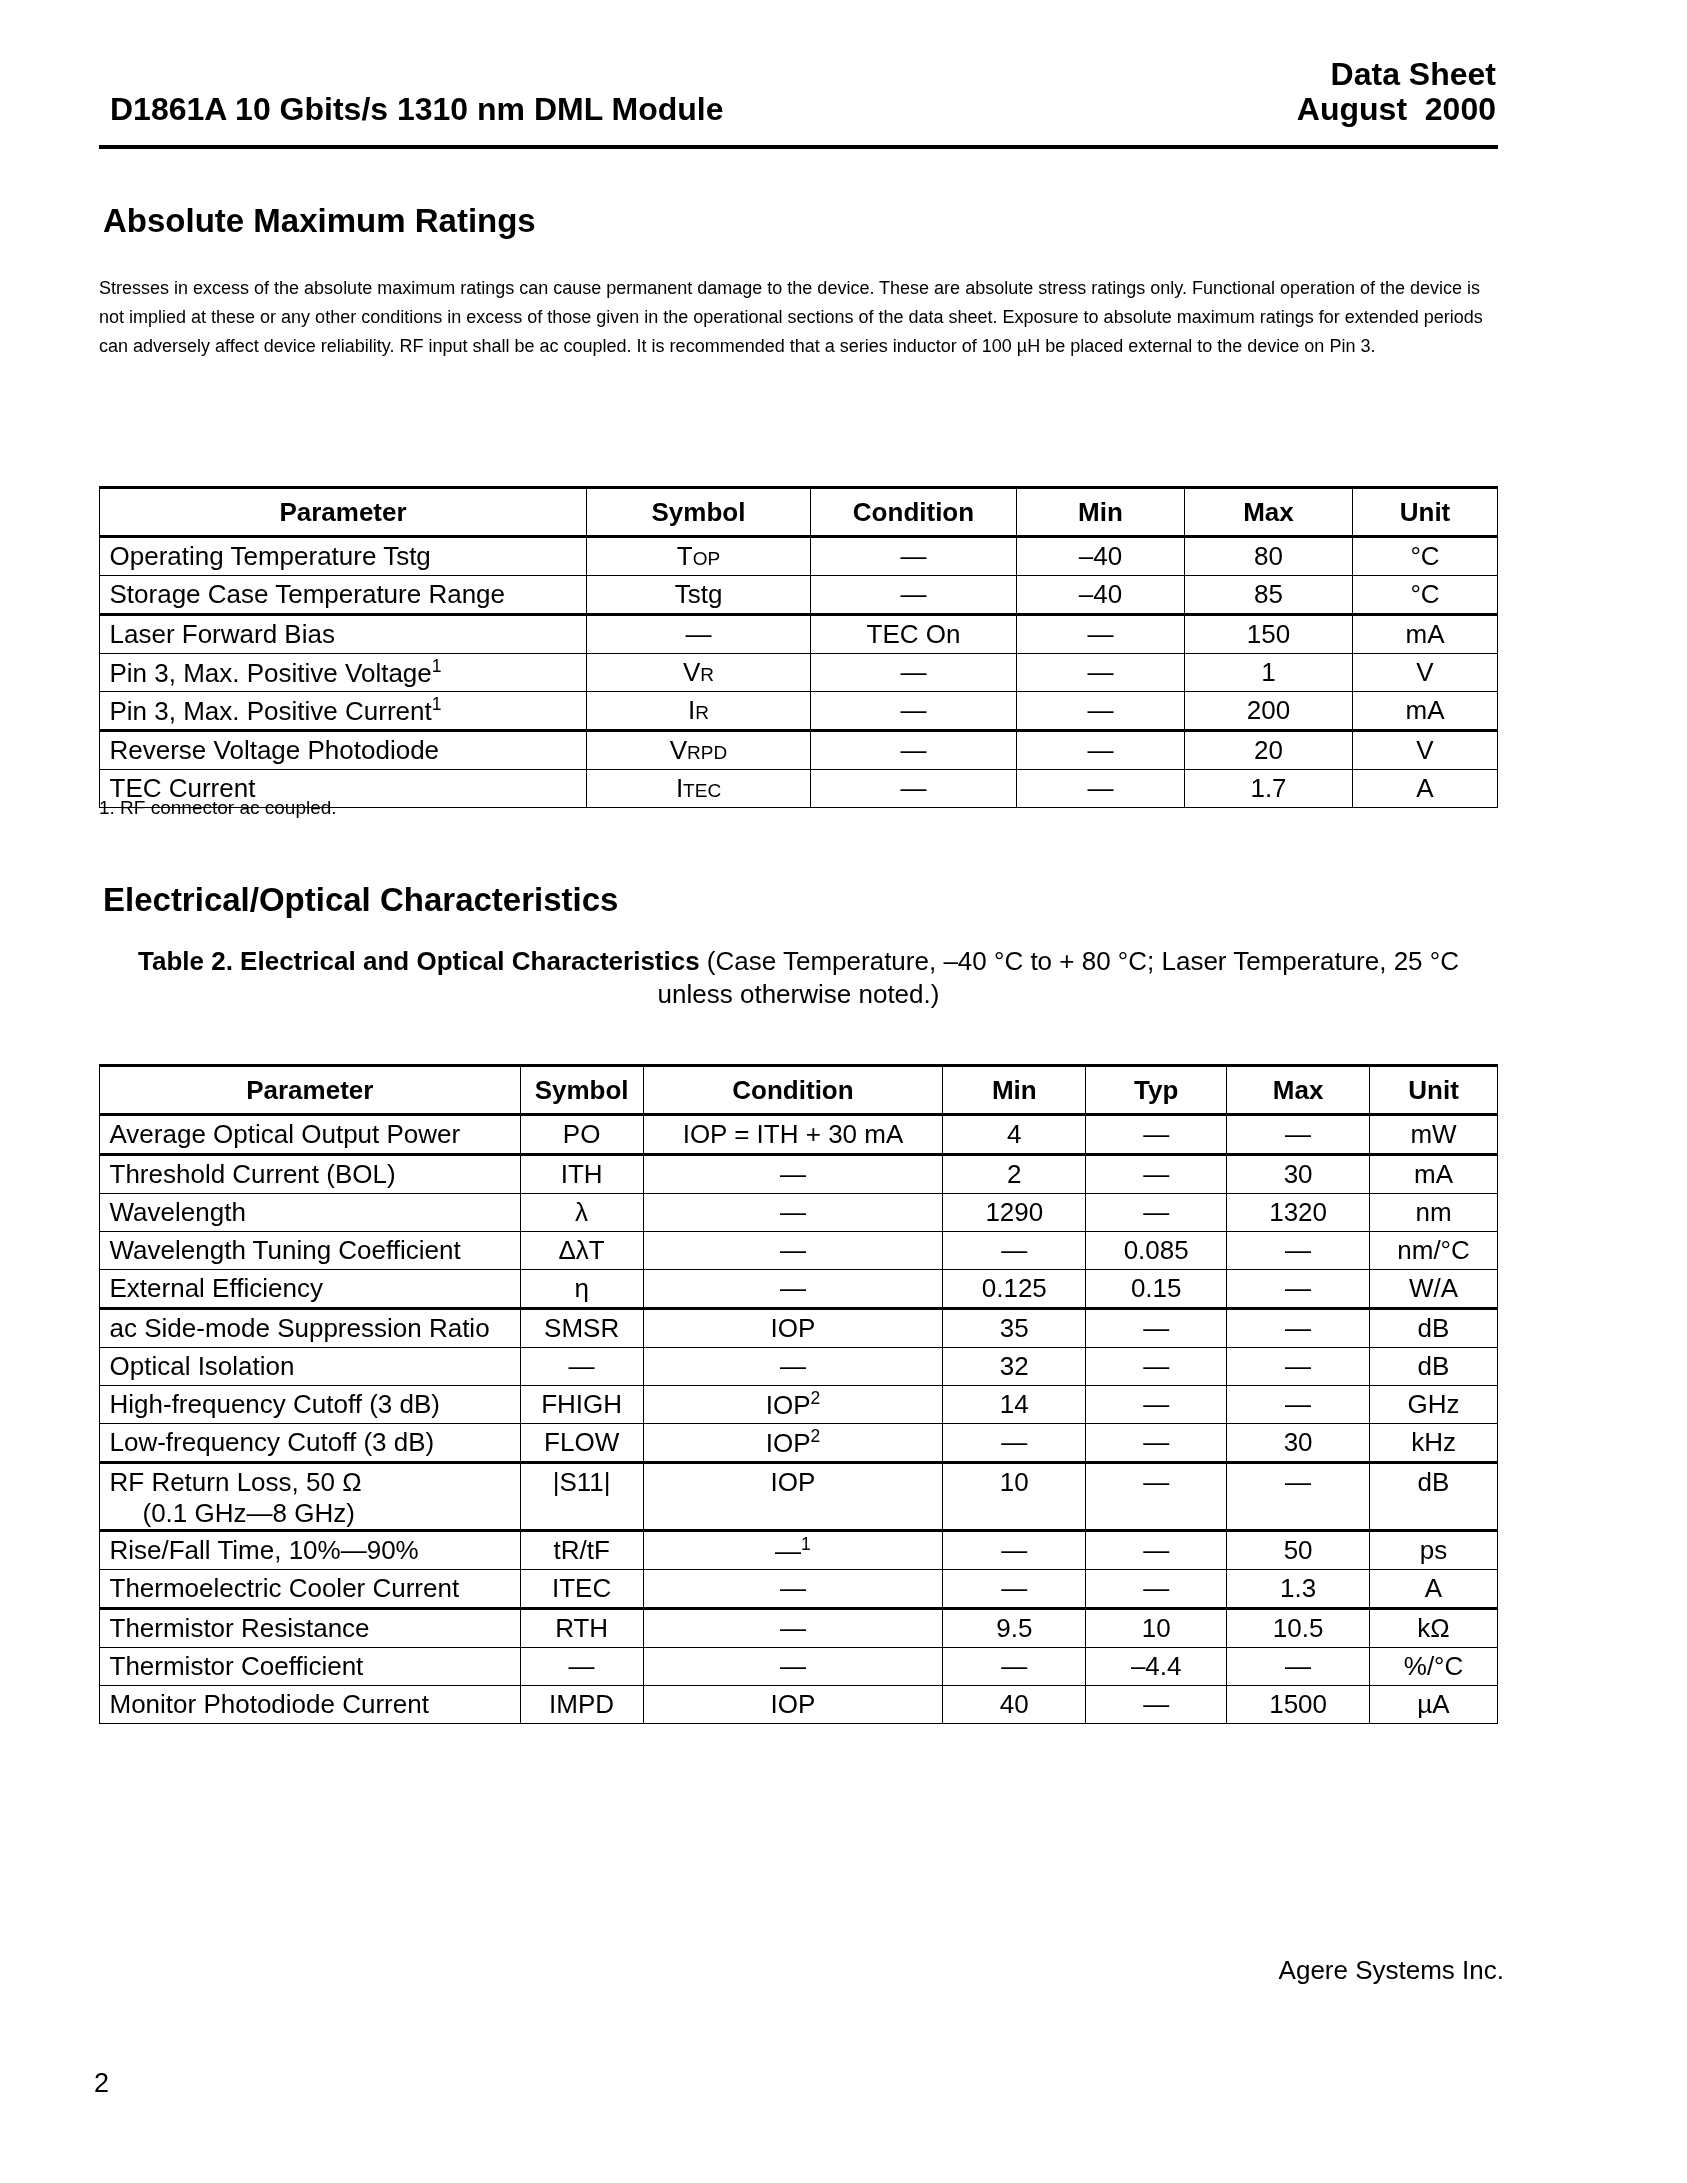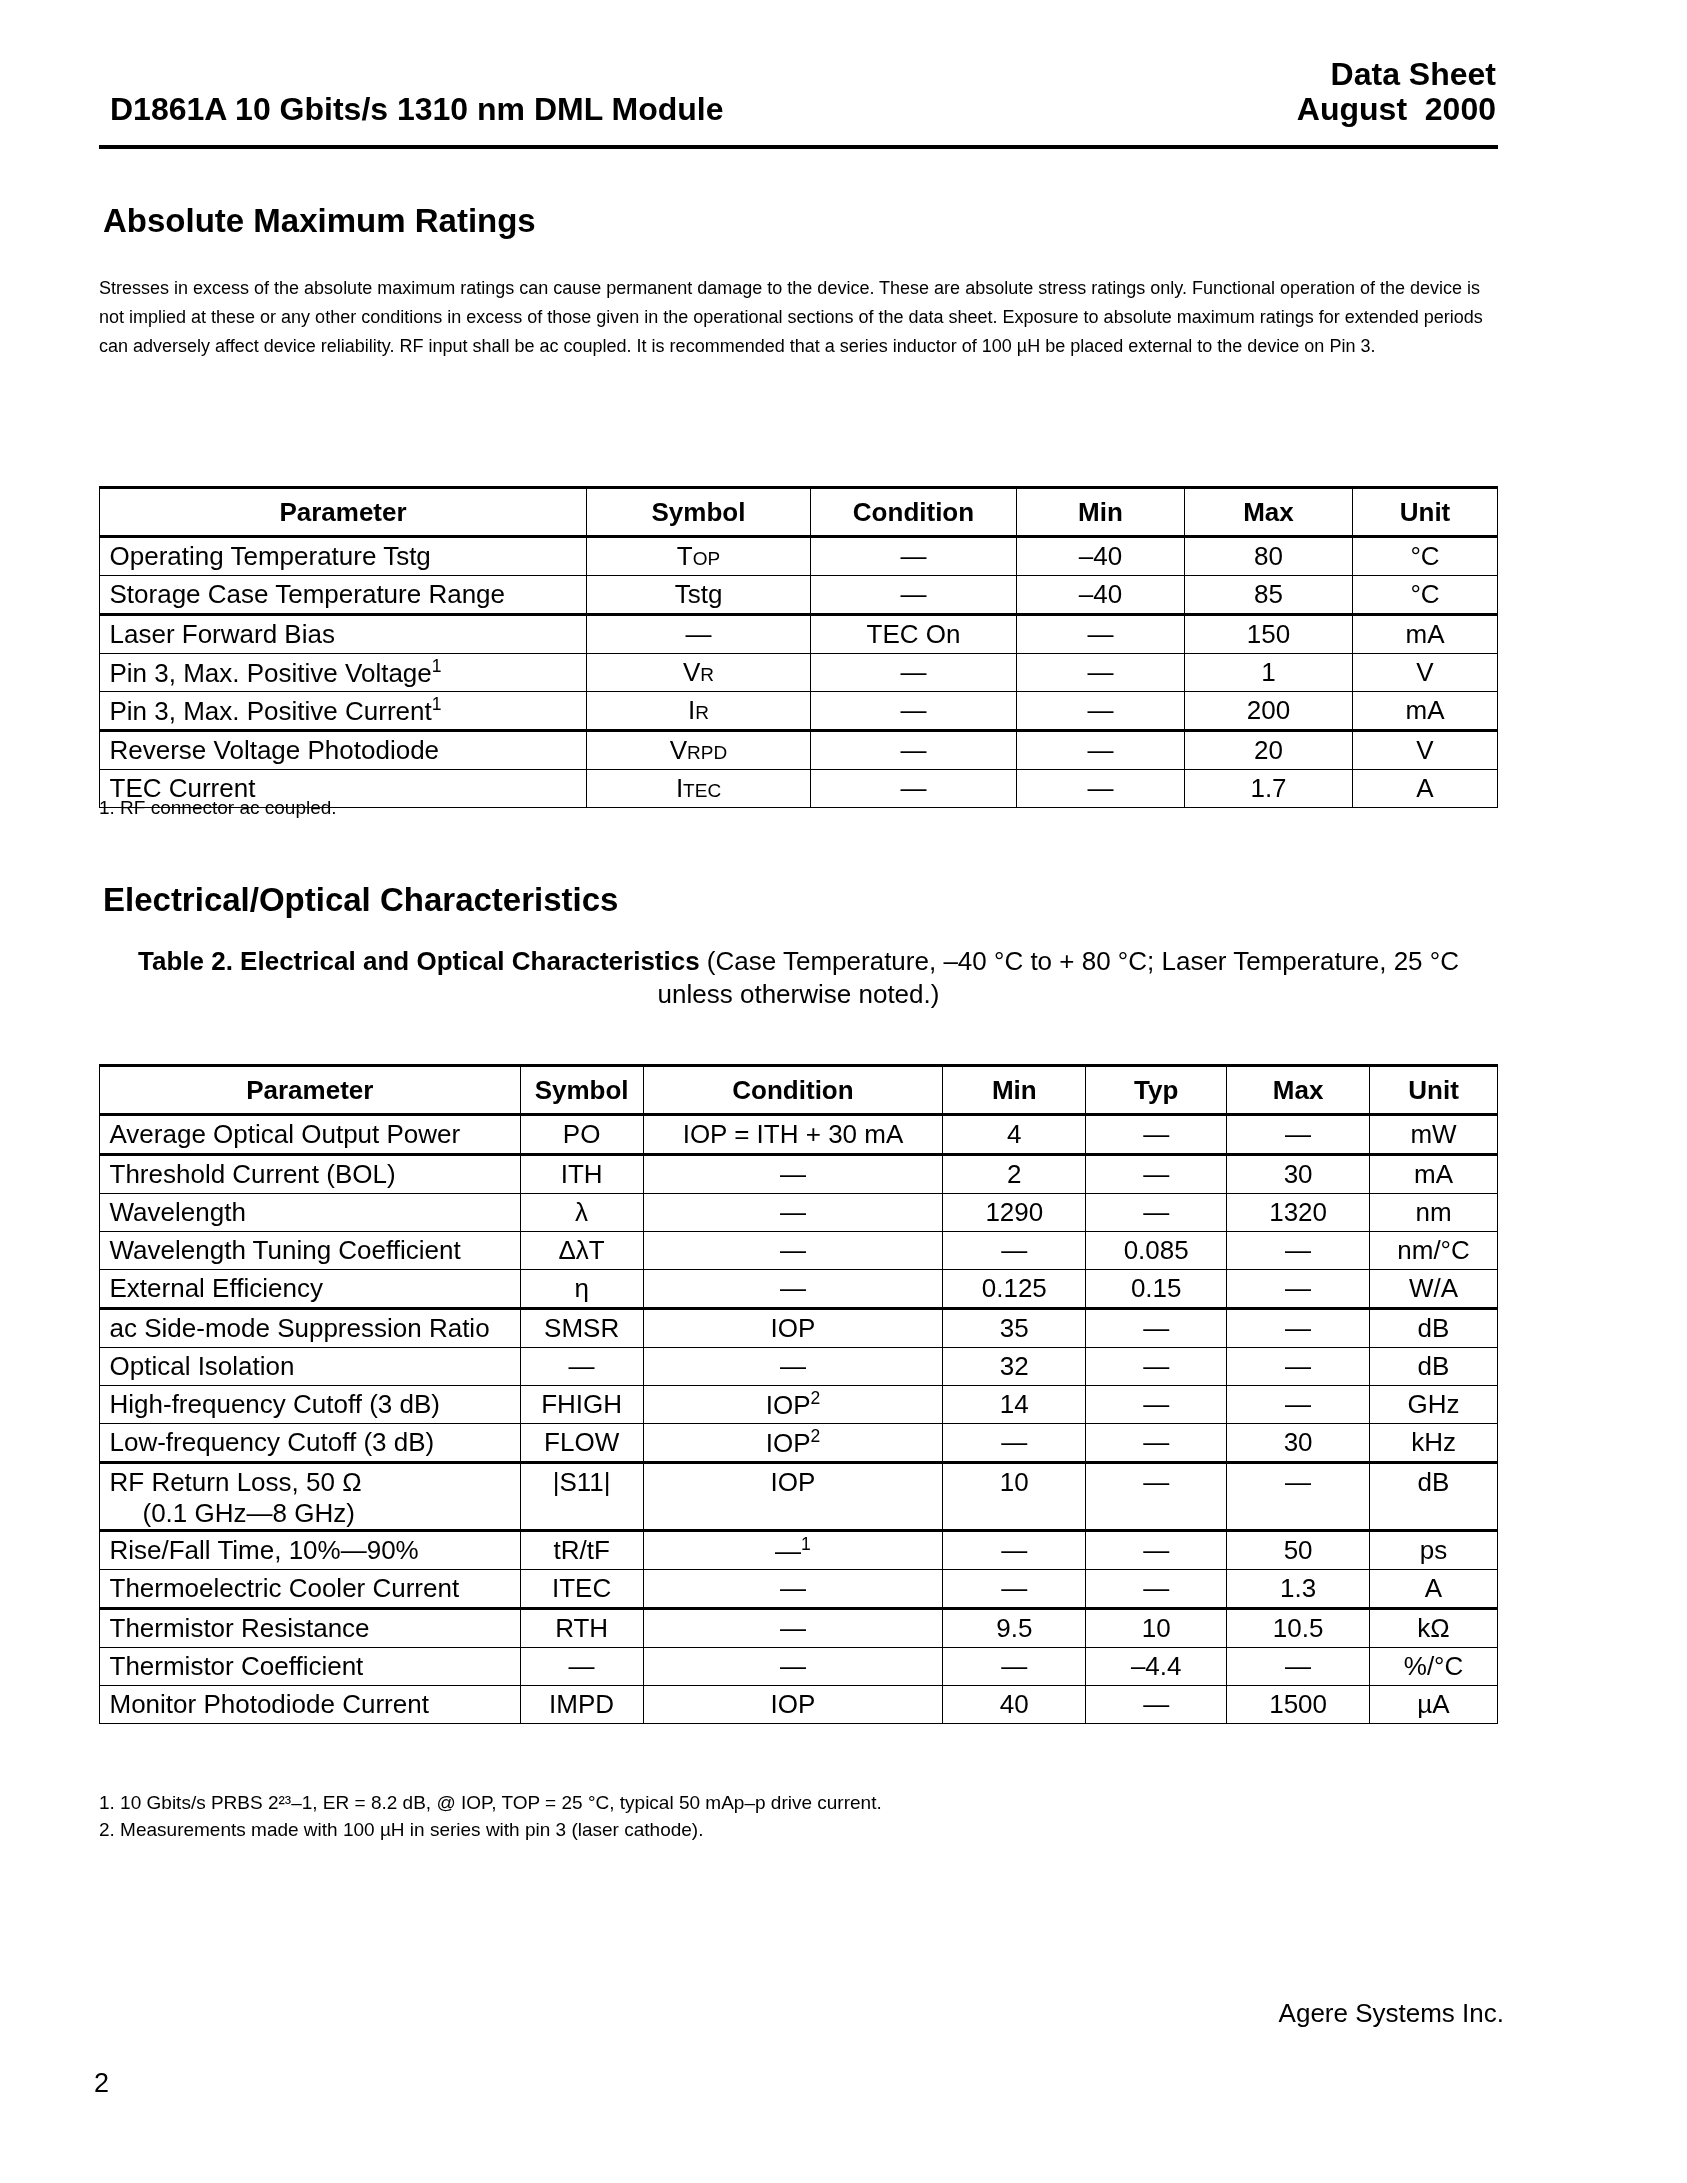--- a/index.html
+++ b/index.html
@@ -15,21 +15,21 @@
   th { font-weight: bold; height: 46px; }
   td.param { text-align: left; }
   tr.thick td { border-bottom: 3.2px solid #000; }
   thead tr th { border-top: 3.2px solid #000; border-bottom: 3.2px solid #000; }
   .sc { font-size: 19px; }
   sup { font-size: 17.5px; }
   .foot { position: absolute; left: 99px; font-size: 19px; line-height: 27px; }
   .caption { position: absolute; left: 99px; top: 945px; width: 1399px; font-size: 26px; line-height: 33px; text-align: center; }
   .caption b { font-weight: bold; }
   .pgnum { position: absolute; left: 94px; top: 2068px; font-size: 27px; }
-  .company { position: absolute; right: 183px; top: 1998px; font-size: 26px; text-align: center; }
+  .company { position: absolute; right: 183px; top: 1955px; font-size: 26px; text-align: center; }
   td.multi { vertical-align: top; padding-top: 3.2px; }
   .indent { padding-left: 33px; display: block; }
 </style>
 </head>
 <body>
 
 <div class="page">
   <div class="hdr-right">
     <div>Data Sheet</div>
     <div style="white-space:pre">August  2000</div>
@@ -276,21 +276,17 @@
           <td>IMPD</td>
           <td>IOP</td>
           <td>40</td>
           <td>—</td>
           <td>1500</td>
           <td>µA</td>
         </tr>
       </tbody>
   </table>
 
-  <div class="foot" style="top:1789px">
-    <div>1. 10 Gbits/s PRBS 2²³–1, ER = 8.2 dB, @ IOP, TOP = 25 °C, typical 50 mAp–p drive current.</div>
-    <div>2. Measurements made with 100 µH in series with pin 3 (laser cathode).</div>
-  </div>
 
   <div class="pgnum">2</div>
   <div class="company">Agere Systems Inc.</div>
 </div>
 
 
 </body></html>

